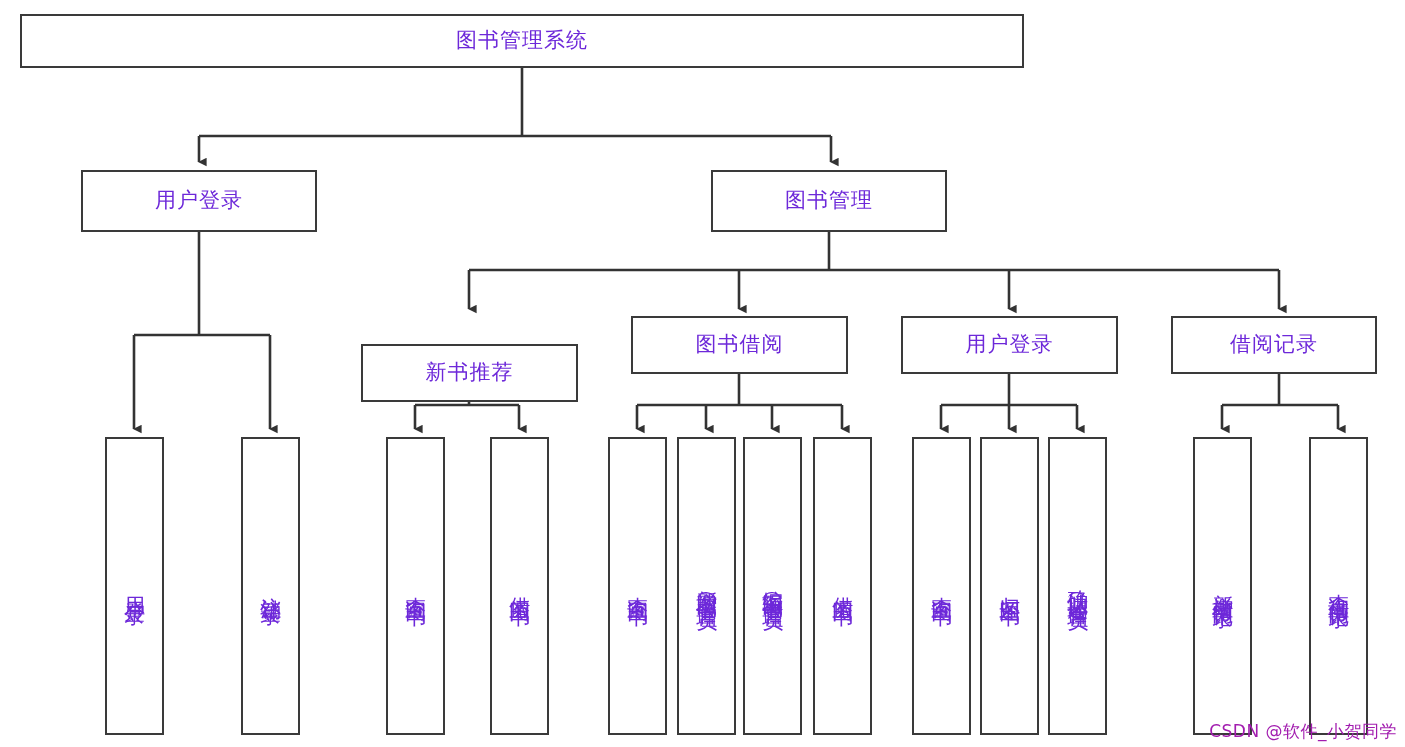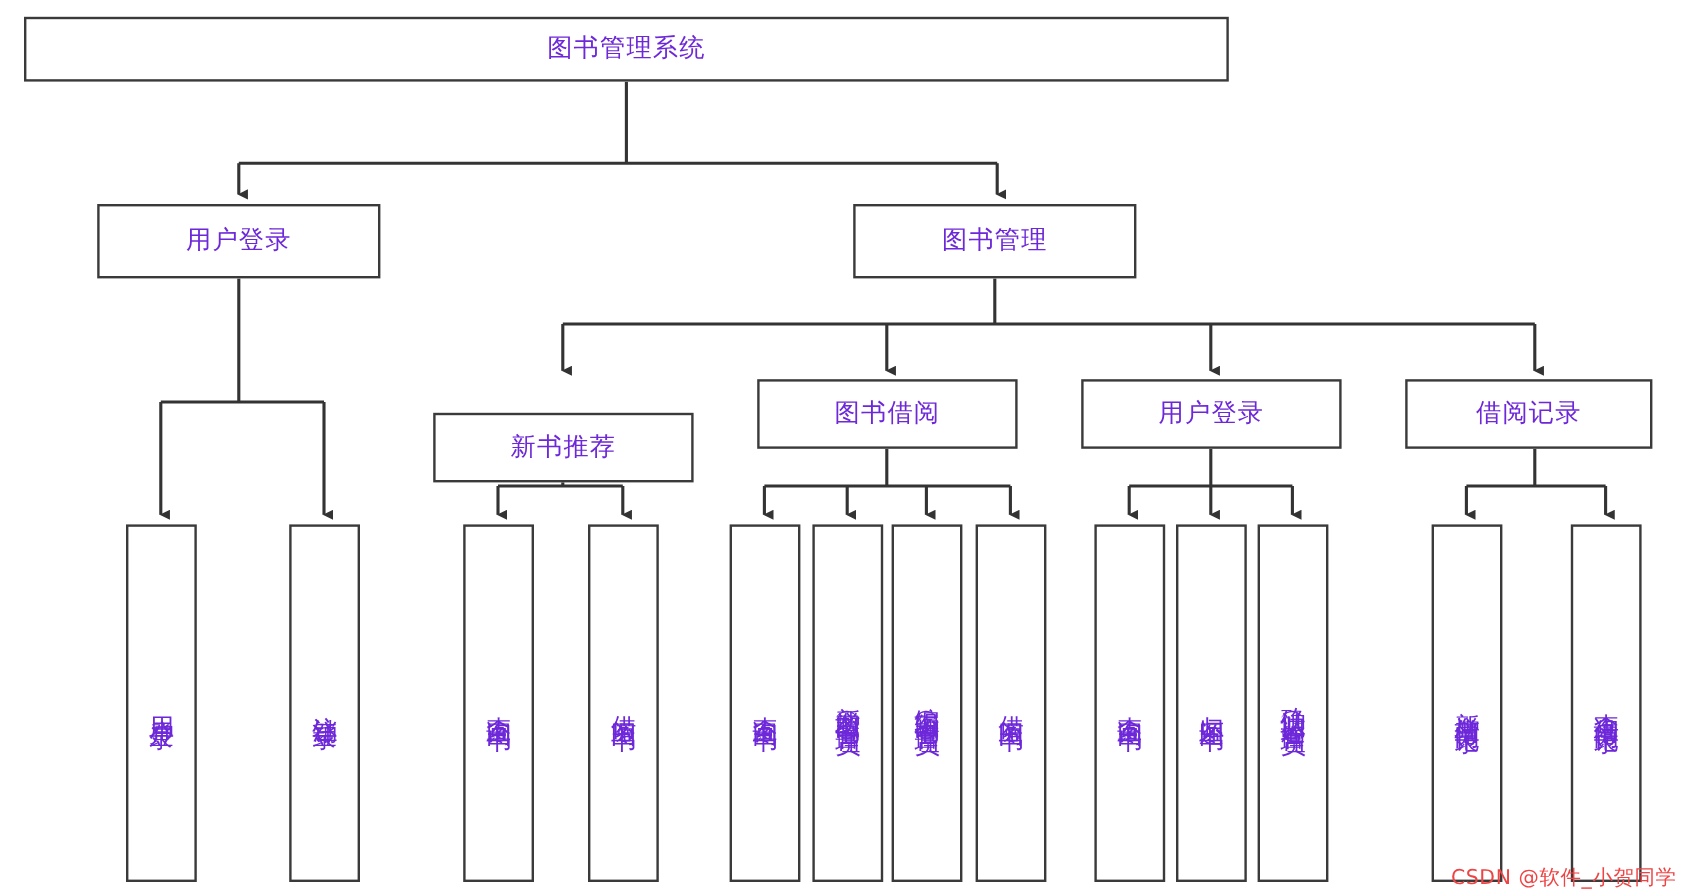--- a/index.html
+++ b/index.html
@@ -57,21 +57,21 @@
   }
   .node.vertical .node-label {
     writing-mode: vertical-rl;
     text-orientation: upright;
   }
   #watermark {
     position: absolute;
     right: 8px;
     bottom: 4px;
     font-size: 17px;
-    color: #ef4444;
+    color: #a21caf;
     letter-spacing: 0.5px;
     z-index: 5;
     user-select: none;
     white-space: nowrap;
   }
 </style>
 </head>
 <body>
 
 <div id="diagram-root">

